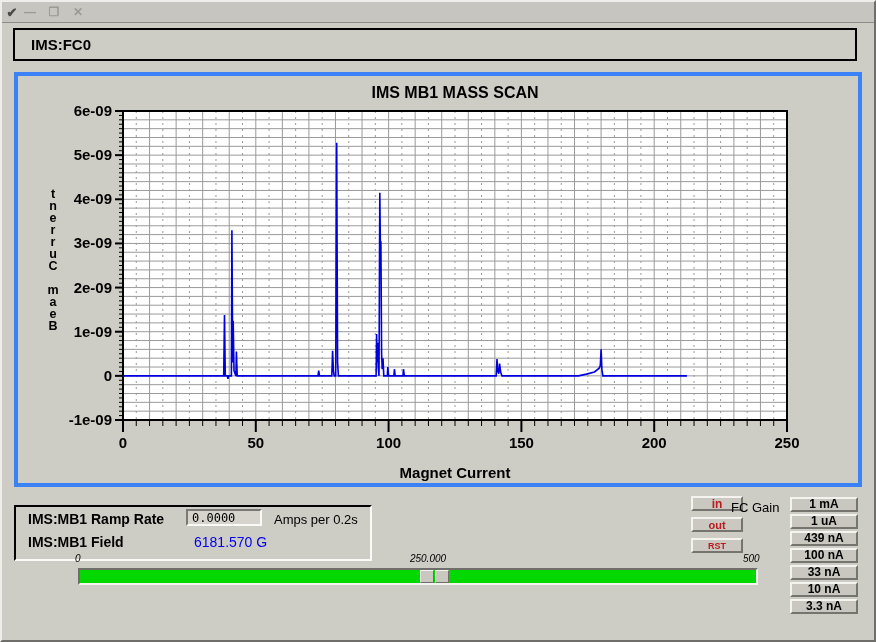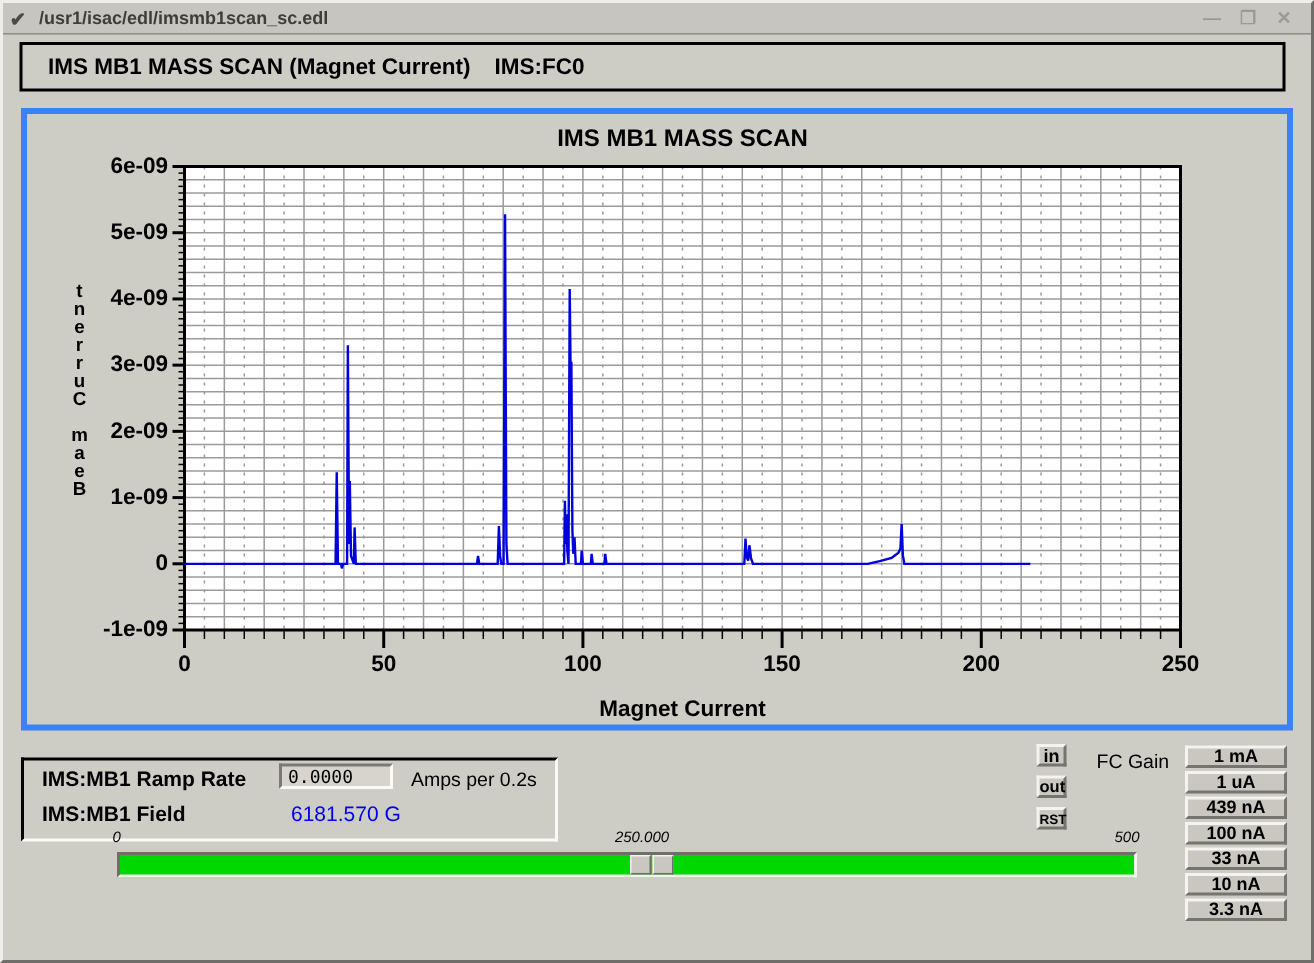--- a/index.html
+++ b/index.html
@@ -34,23 +34,23 @@
   .yaxis-title div{font-size:12.5px;font-weight:bold;line-height:12px;height:12px;color:#000;}
   .ramp-panel{position:absolute;left:14px;top:505px;width:358px;height:56px;box-sizing:border-box;
     border-top:2px solid #000;border-left:2px solid #000;
     border-right:2px solid #fbfaf7;border-bottom:2px solid #fbfaf7;padding-left:33px;}
   .ramp-label{position:absolute;left:12px;font-size:14px;font-weight:bold;color:#000;white-space:nowrap;}
   .ramp-input{position:absolute;left:170px;top:2px;width:76px;height:17px;box-sizing:border-box;
     background:#d6d4cc;border:2px solid;border-color:#7a7975 #fbfaf7 #fbfaf7 #7a7975;
     font-family:"DejaVu Sans Mono",monospace;font-size:12px;color:#000;padding:0 0 0 4px;outline:none;}
   .ramp-units{position:absolute;left:258px;top:5px;font-size:13px;color:#000;}
   .field-value{position:absolute;left:178px;top:27px;font-size:14px;white-space:nowrap;}
-  .small-btn{position:absolute;left:691px;width:20px;height:15px;box-sizing:border-box;
+  .small-btn{position:absolute;left:691px;width:52px;height:15px;box-sizing:border-box;
     background:#cac8c1;border:2px solid;border-color:#f4f3f0 #75746f #75746f #f4f3f0;
-    text-align:center;font-weight:bold;color:#000000;padding:0;cursor:default;
+    text-align:center;font-weight:bold;color:#b91c1c;padding:0;cursor:default;
     font-family:"Liberation Sans",sans-serif;}
   .fc-gain-label{position:absolute;left:731px;top:500px;font-size:13px;color:#000;}
   .gain-btn{position:absolute;left:790px;width:68px;height:15px;box-sizing:border-box;
     background:#c9c7c0;border:2px solid;border-color:#f4f3f0 #75746f #75746f #f4f3f0;
     text-align:center;font-size:12px;line-height:11px;font-weight:bold;color:#000;padding:0;
     cursor:default;font-family:"Liberation Sans",sans-serif;}
   .gain-btn.selected{background:#edece6;}
   .slider-label{position:absolute;top:553px;font-size:10px;font-style:italic;color:#000;}
   .slider-track{position:absolute;left:78px;top:568px;width:680px;height:17px;box-sizing:border-box;
     border:2px solid;border-color:#6f6e6a #f4f3f0 #f4f3f0 #6f6e6a;}
@@ -58,30 +58,28 @@
   .thumb-half{width:14px;height:13px;box-sizing:border-box;background:#c9c7c0;
     border:1px solid;border-color:#f4f3f0 #6f6e6a #6f6e6a #f4f3f0;}
 </style>
 </head>
 <body>
 
 <div class="window-frame"></div>
 
 <div class="titlebar">
   <span class="win-menu-icon">✔</span>
-  <span class="win-title">/usr1/isac/edl/imsmb1scan_sc.edl</span>
   <span class="win-btns">
     <span class="win-btn">—</span>
     <span class="win-btn">❐</span>
     <span class="win-btn">✕</span>
   </span>
 </div>
 
 <div class="header-panel">
-  <span class="header-title">IMS MB1 MASS SCAN (Magnet Current)</span>
   <span class="header-device">IMS:FC0</span>
 </div>
 
 <div class="chart-panel" id="chart-panel">
   <div class="chart-title">IMS MB1 MASS SCAN</div>
   <div class="yaxis-title" id="yaxis-title">
       <div>t</div>
       <div>n</div>
       <div>e</div>
       <div>r</div>

